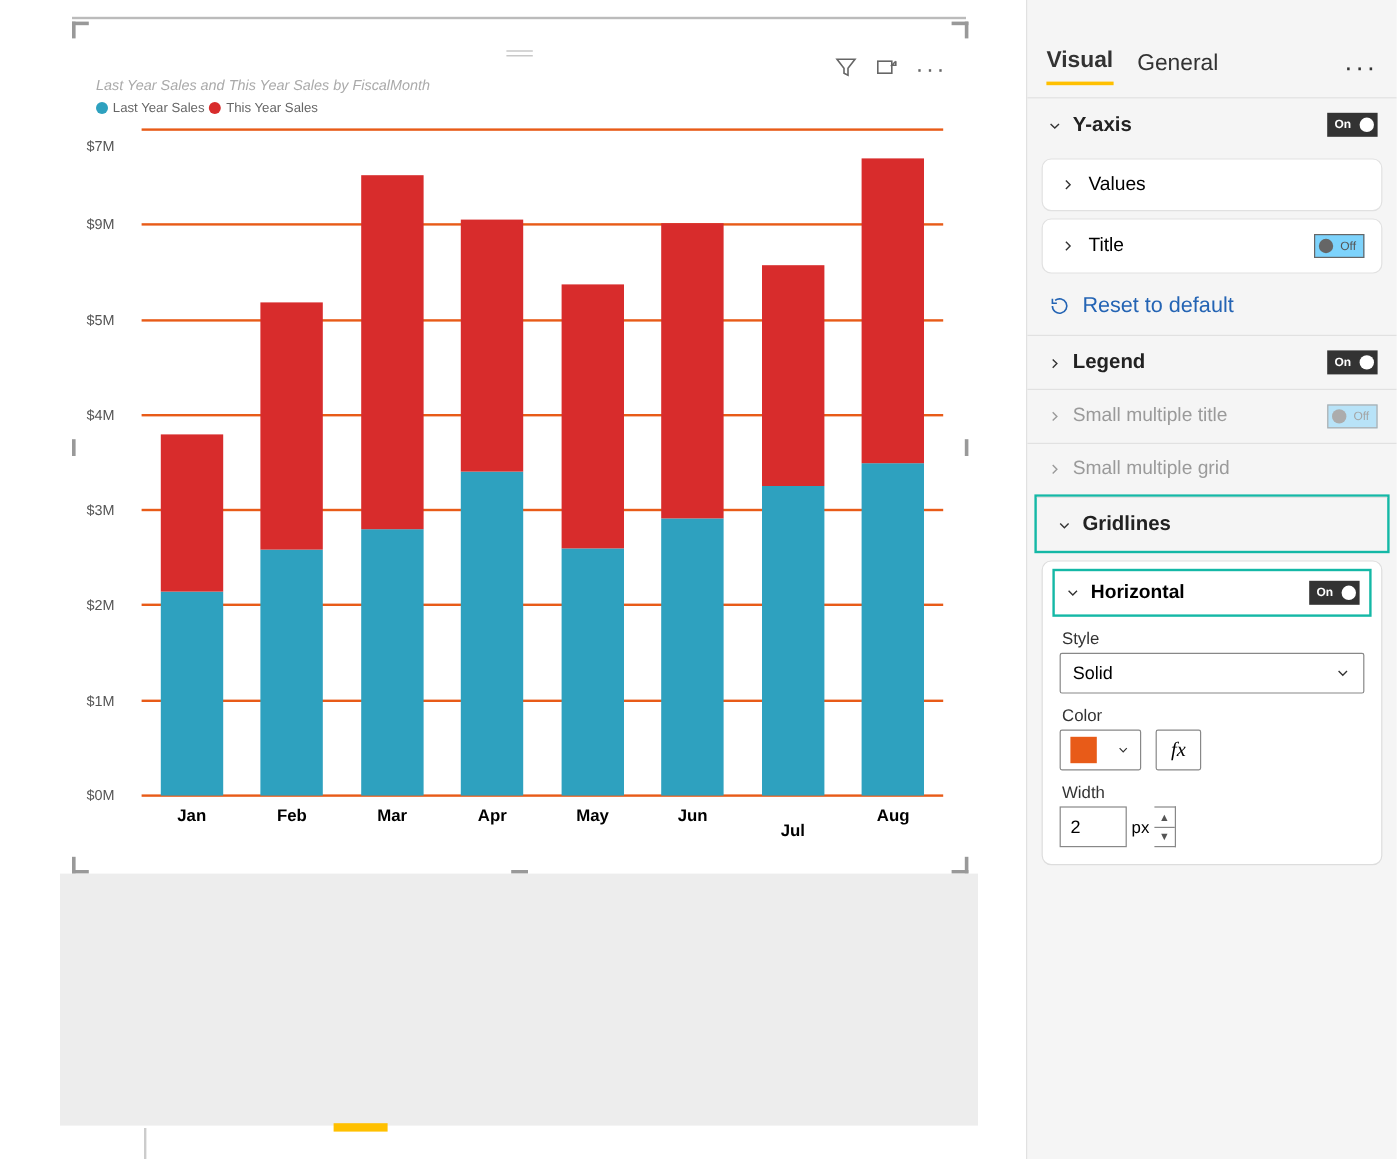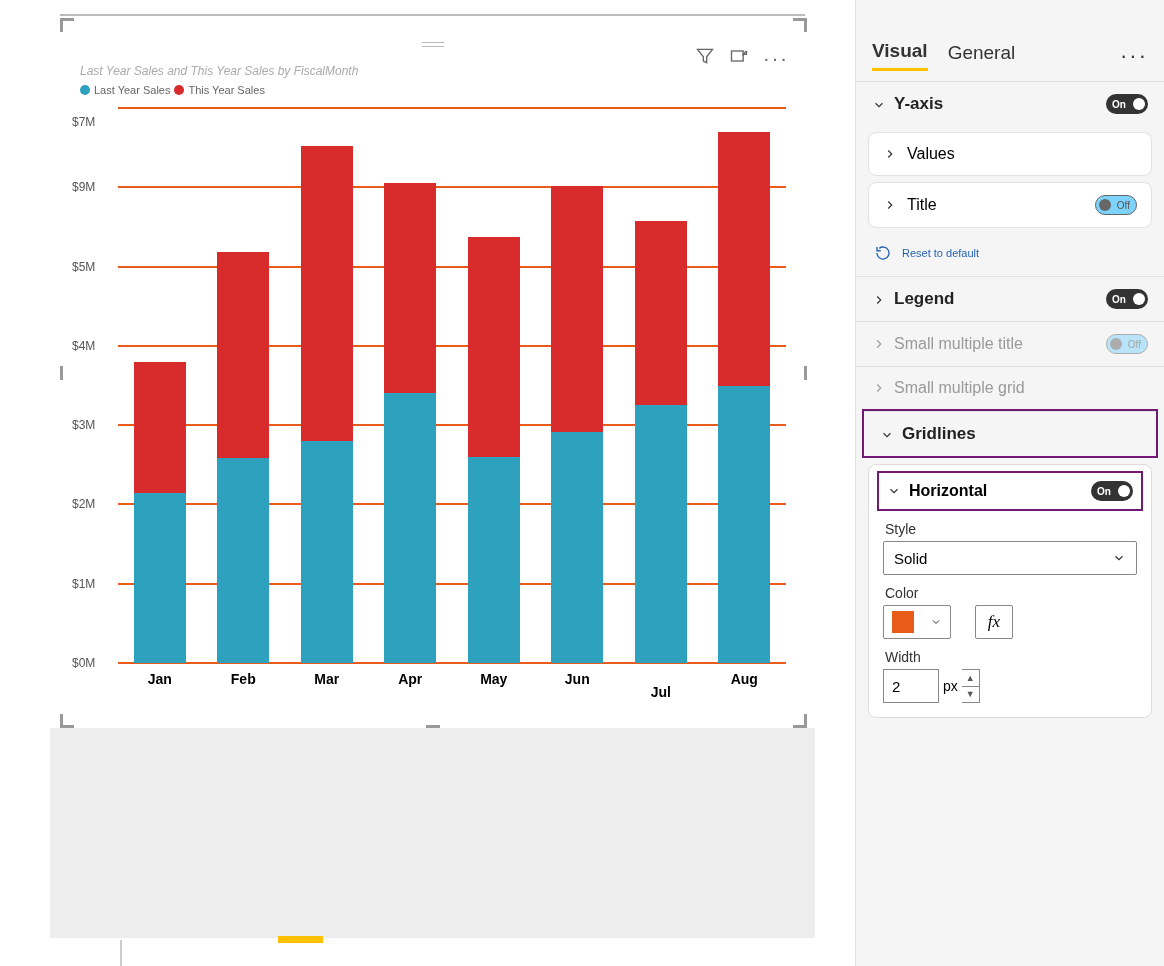--- a/index.html
+++ b/index.html
@@ -46,36 +46,36 @@
   .tab-dots { margin-left:auto; font-size:22px; letter-spacing:2px; color:#333;}
   .section { border-top:1px solid #e1e1e1; padding: 12px 16px; font-size:16px; display:flex; align-items:center; gap:8px; color:#222;}
   .section.bold { font-weight:bold; font-size:17px;}
   .section .label { flex:1; }
   .section.disabled { color:#9a9a9a;}
   .chev { width:14px; height:14px; }
   .chev svg { stroke:#333; fill:none; stroke-width:2;}
   .disabled .chev svg { stroke:#9a9a9a;}
   .card { background:#fff; border:1px solid #e1e1e1; border-radius:8px; margin: 6px 12px; padding: 12px 14px; display:flex; align-items:center; gap:10px; font-size:16px;}
   .card .label{ flex:1;}
-  .toggle { width:42px; height:20px; border-radius:10px; display:flex; align-items:center; padding:0 3px; font-size:10px; position:relative;}
+  .toggle { width:42px; height:20px; border-radius:0; display:flex; align-items:center; padding:0 3px; font-size:10px; position:relative;}
   .toggle .knob { width:12px; height:12px; border-radius:50%; background:#fff;}
   .toggle.on  { background:#333; color:#fff; justify-content:space-between; padding-left:6px;}
   .toggle.on .knob{ order:2;}
   .toggle.off { background:#7dd3fc; border:1px solid #666; color:#555; justify-content:space-between; padding-right:6px;}
   .toggle.off .knob{ background:#666; order:1;}
   .toggle.off span{order:2;}
-  .reset { color:#2464b4; display:flex; align-items:center; gap:10px; padding:10px 18px 14px; font-size:11px;}
+  .reset { color:#2464b4; display:flex; align-items:center; gap:10px; padding:10px 18px 14px; font-size:18px;}
   .reset svg{ stroke:#2464b4; fill:none; stroke-width:1.8;}
-  .hl-red { border:2px solid #701a75; }
+  .hl-red { border:2px solid #14b8a6; }
   .hl-box1 { margin:0 6px;}
   .innerwrap { background:#fff; border:1px solid #ddd; border-radius:8px; margin:6px 12px 0; padding:10px 14px 14px;}
   .innerwrap .hdr{ display:flex; align-items:center; gap:8px; font-weight:bold; font-size:16px; padding:4px 2px;}
   .field-label{ font-size:14px; color:#333; margin:10px 2px 4px;}
   .select { border:1px solid #888; background:#fff; height:34px; border-radius:2px; display:flex; align-items:center; padding:0 10px; font-size:15px; justify-content:space-between;}
-  .color-row{ display:flex; gap:24px; align-items:center;}
+  .color-row{ display:flex; gap:12px; align-items:center;}
   .swatch-btn{ border:1px solid #888; height:34px; width:68px; border-radius:2px; display:flex; align-items:center; justify-content:space-between; padding:0 8px;}
   .swatch{ width:22px; height:22px;}
   .fx-btn{ border:1px solid #888; height:34px; width:38px; border-radius:2px; display:flex; align-items:center; justify-content:center; font-style:italic; font-family:serif; font-size:17px;}
   .width-row{ display:flex; align-items:center; gap:4px;}
   .num-input{ border:1px solid #888; height:34px; width:56px; padding:0 8px; font-size:15px;}
   .unit{ font-size:14px;}
   .spin{ display:flex; flex-direction:column; border:1px solid #888; border-left:none; height:34px; width:18px;}
   .spin div{ flex:1; display:flex; align-items:center; justify-content:center; font-size:9px; color:#555;}
   .spin div:first-child{ border-bottom:1px solid #888;}
 </style>

